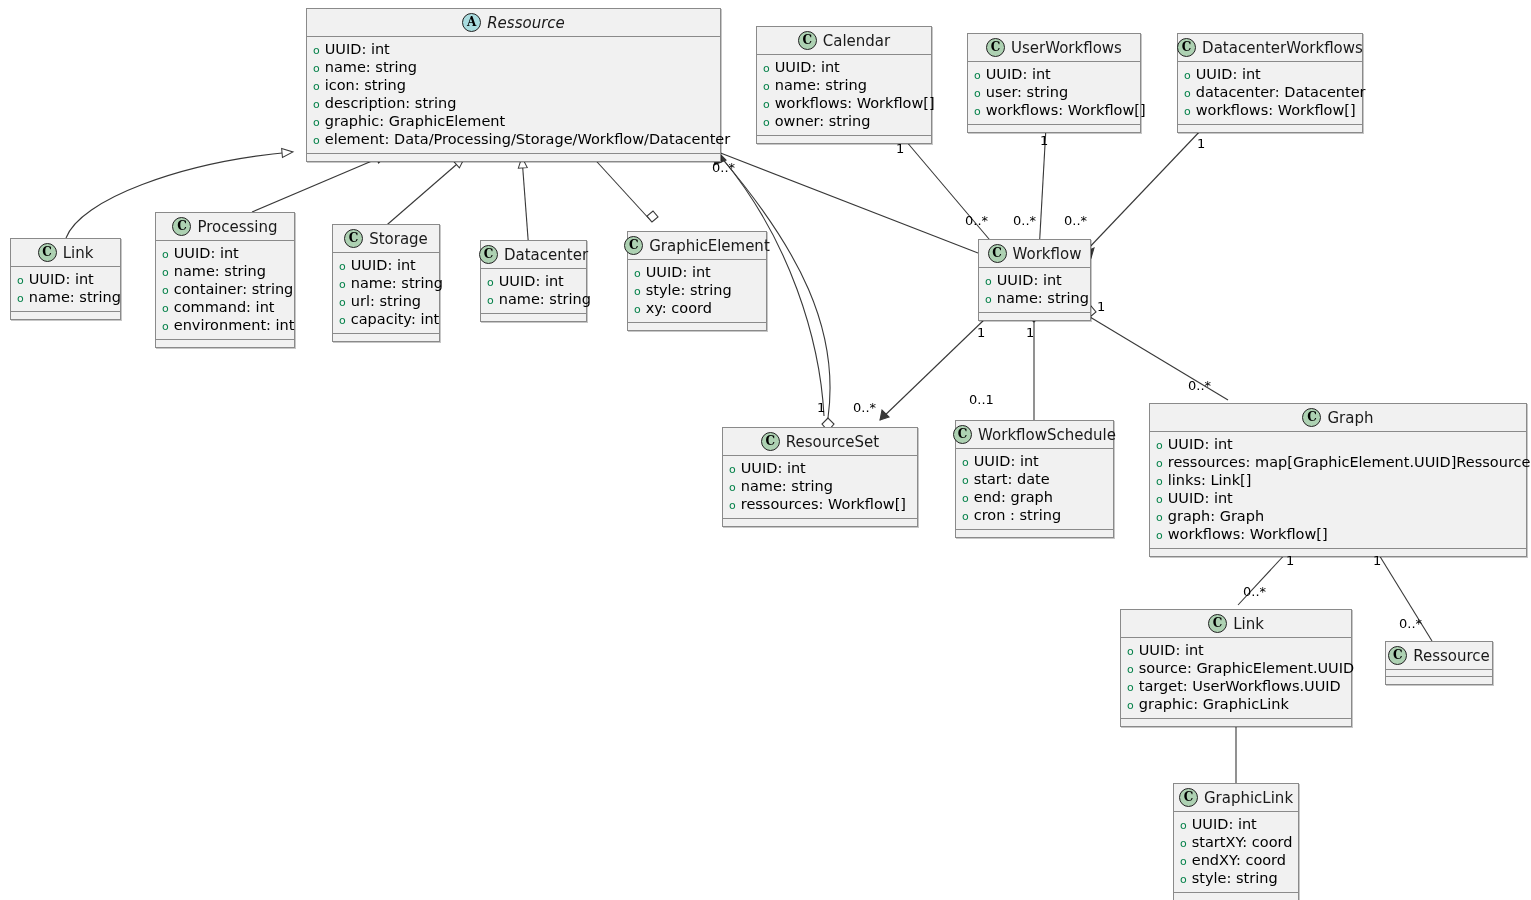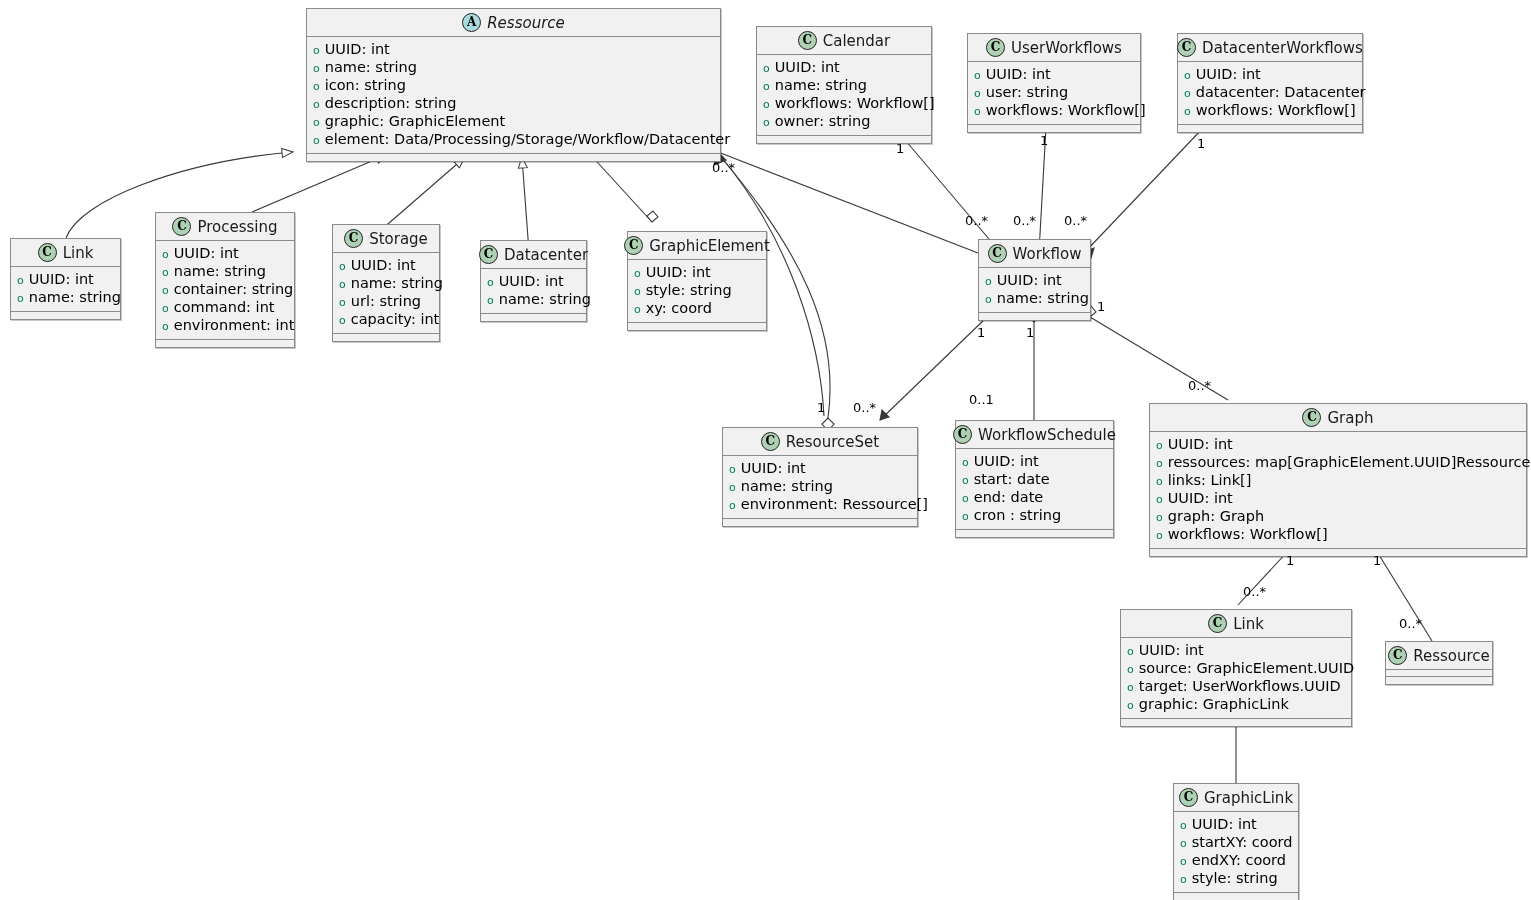--- a/index.html
+++ b/index.html
@@ -370,21 +370,21 @@
       <div class="attr">
           <span class="vis">o</span>
           <span>UUID: int</span>
         </div>
       <div class="attr">
           <span class="vis">o</span>
           <span>name: string</span>
         </div>
       <div class="attr">
           <span class="vis">o</span>
-          <span>environment: Ressource[]</span>
+          <span>ressources: Workflow[]</span>
         </div>
     </div>
     <div class="uml-footer"></div>
   </div>
 
   <div class="uml-class" style="left:955px;top:420px;width:159px;">
     <div class="uml-header">
       <span class="stereo">C</span>
       <span class="uml-title">WorkflowSchedule</span>
     </div>
@@ -392,21 +392,21 @@
       <div class="attr">
           <span class="vis">o</span>
           <span>UUID: int</span>
         </div>
       <div class="attr">
           <span class="vis">o</span>
           <span>start: date</span>
         </div>
       <div class="attr">
           <span class="vis">o</span>
-          <span>end: date</span>
+          <span>end: graph</span>
         </div>
       <div class="attr">
           <span class="vis">o</span>
           <span>cron : string</span>
         </div>
     </div>
     <div class="uml-footer"></div>
   </div>
 
   <div class="uml-class" style="left:1149px;top:403px;width:378px;">

